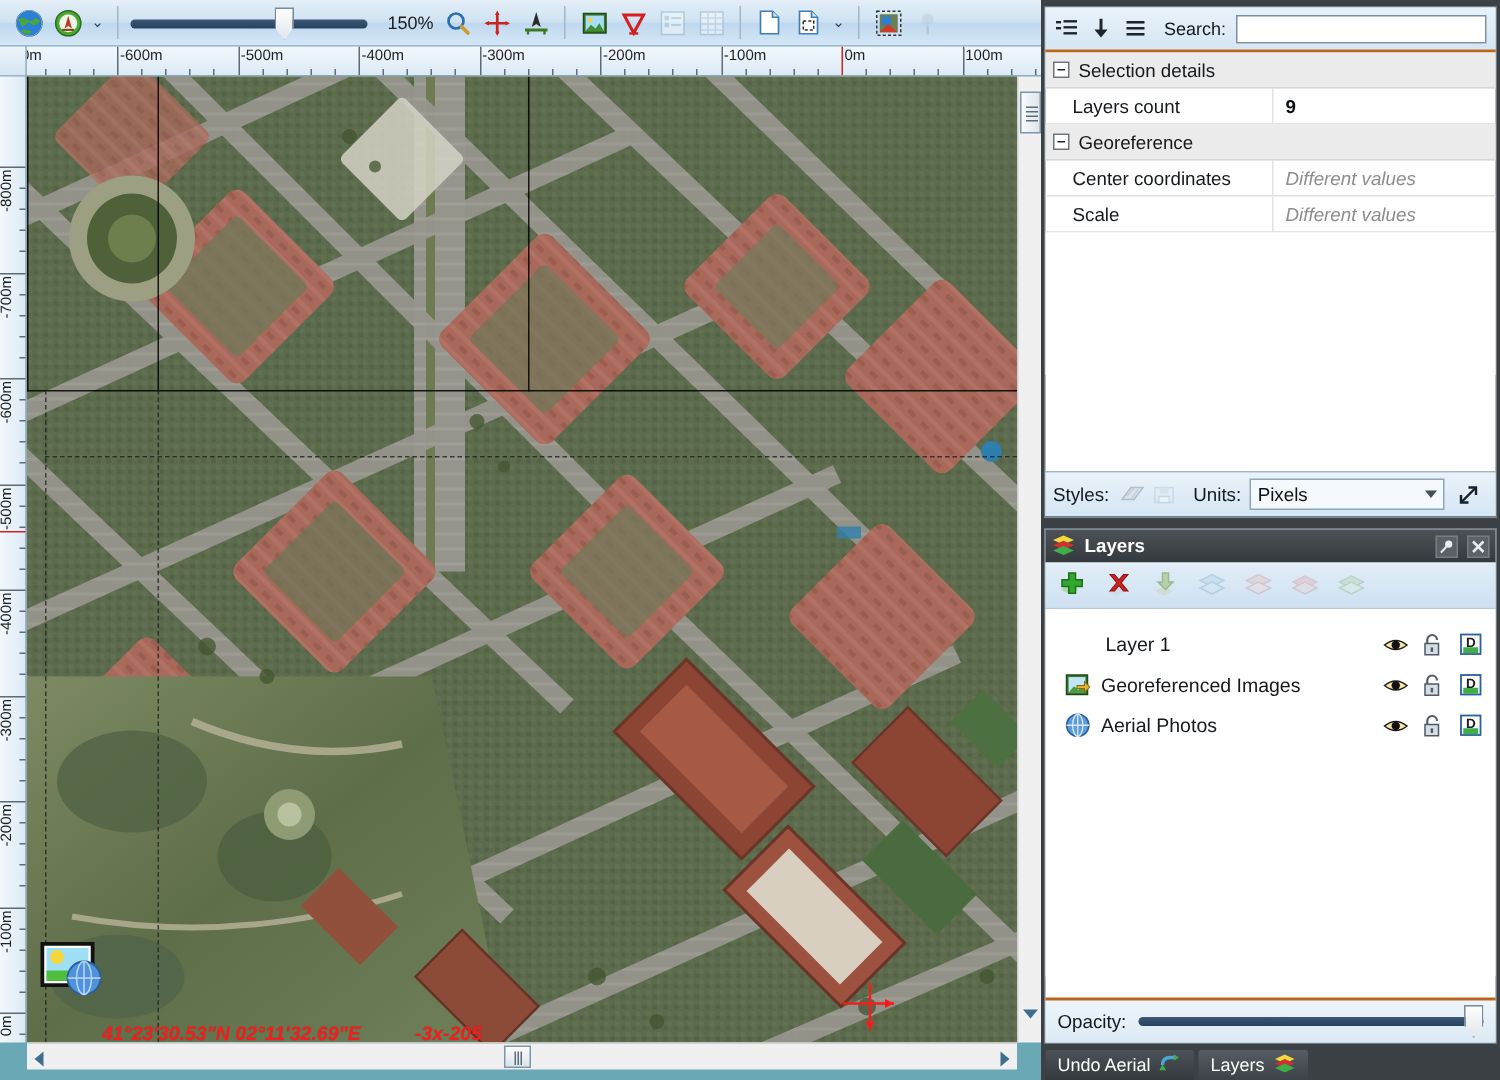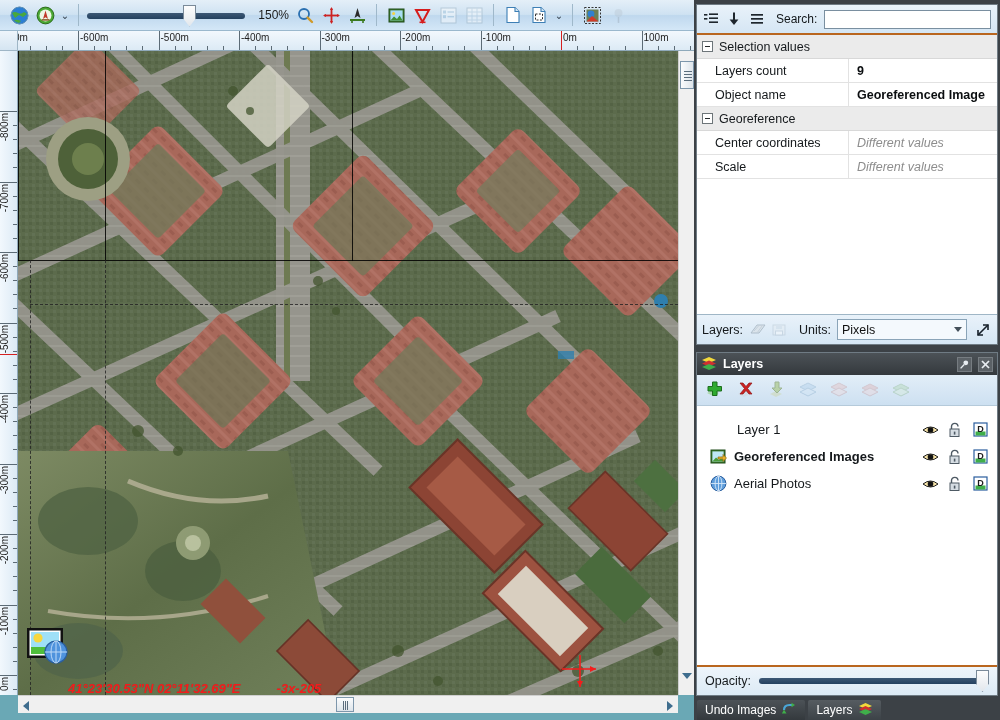--- a/index.html
+++ b/index.html
@@ -242,21 +242,21 @@
   }
   #layers-body { background: #fff; height: 245px; padding: 10px 8px 0 8px; }
   .section-head { display: flex; align-items: center; gap: 6px; margin-bottom: 3px; }
   .section-head .txt { font-size: 12px; font-weight: bold; color: #16191b; white-space: nowrap;}
   .section-head .rule { flex: 1; height: 2px; background: #b9661f; }
   .layer-row {
     display: flex; align-items: center; height: 27px; padding-left: 4px; gap: 7px;
   }
   .layer-row .lname { flex: 1; font-size: 13px; color: #15191c; }
   .layer-row .lname.indent { padding-left: 28px; }
-  .layer-row .lname.bold { font-weight: bold; }
+  .layer-row .lname.bold { font-weight: normal; }
   .layer-ctrl { width: 18px; height: 18px; display:flex; align-items:center; justify-content:center; cursor: default;}
   #opacity-bar {
     position: absolute; left: 0; bottom: 0; width: 100%; height: 30px;
     background: linear-gradient(180deg,#eef5fb,#dceaf5); border-top: 2px solid #b9661f;
     display: flex; align-items: center; padding: 0 8px; gap: 8px;
   }
   #opacity-track-wrap { flex: 1; position: relative; height: 22px; }
   #opacity-track {
     position: absolute; left: 0; top: 8px; width: 100%; height: 6px;
     background: linear-gradient(180deg,#3d5875,#24415f); border-radius: 3px;
@@ -750,48 +750,44 @@
             <rect x="2" y="7" width="12" height="1.7" fill="#1e262d"></rect>
             <rect x="2" y="11" width="12" height="1.7" fill="#1e262d"></rect>
           </svg>
         </span>
         <span id="search-label">Search:</span>
         <input id="search-input" type="text" placeholder="" style="">
       </div>
 
       <div class="grp-row">
         <span class="grp-expander"></span>
-        <span class="grp-title">Selection values</span>
+        <span class="grp-title">Selection details</span>
       </div>
       <div class="prop-row">
         <div class="prop-name">Layers count</div>
         <div class="prop-val bold">9</div>
       </div>
-      <div class="prop-row">
-        <div class="prop-name">Object name</div>
-        <div class="prop-val bold">Georeferenced Image</div>
-      </div>
 
       <div class="grp-row">
         <span class="grp-expander"></span>
         <span class="grp-title">Georeference</span>
       </div>
       <div class="prop-row">
         <div class="prop-name">Center coordinates</div>
         <div class="prop-val dim">Different values</div>
       </div>
       <div class="prop-row">
         <div class="prop-name">Scale</div>
         <div class="prop-val dim">Different values</div>
       </div>
 
       <div id="props-blank"></div>
 
       <div id="styles-bar">
-        <span class="bar-label">Layers:</span>
+        <span class="bar-label">Styles:</span>
         <span class="mini-icon" style="opacity:.6">
           <svg width="18" height="16" viewBox="0 0 18 16">
             <path d="M2 11 L8 3 L16 3 L10 11 Z" fill="#d9dfe4" stroke="#8fa0ae"></path>
             <line x1="5" y1="9" x2="10" y2="3.5" stroke="#b3bfc9"></line>
             <line x1="8" y1="11" x2="13" y2="4" stroke="#b3bfc9"></line>
           </svg>
         </span>
         <span class="mini-icon" style="opacity:.4">
           <svg width="16" height="16" viewBox="0 0 16 16">
             <rect x="2" y="3" width="12" height="10" fill="#e6ecf1" stroke="#a9bac7"></rect>
@@ -980,21 +976,21 @@
         <span class="bar-label">Opacity:</span>
         <div id="opacity-track-wrap">
           <div id="opacity-track"></div>
           <div id="opacity-thumb"></div>
         </div>
       </div>
     </div>
 
     <div id="bottom-tabs">
       <div class="btab">
-        <span>Undo Images</span>
+        <span>Undo Aerial</span>
         <span>
           <svg width="15" height="13" viewBox="0 0 15 13">
             <path d="M2 8 Q2 3 7.5 3 L11 3" fill="none" stroke="#4aa6d8" stroke-width="2.2"></path>
             <path d="M9.5 0.8 L13 3 L9.5 5.2 Z" fill="#3fae4a"></path>
             <path d="M2 7.5 L4.5 11.5 L-0.2 11.5 Z" fill="#3fae4a"></path>
           </svg>
         </span>
       </div>
       <div class="btab active">
         <span>Layers</span>

